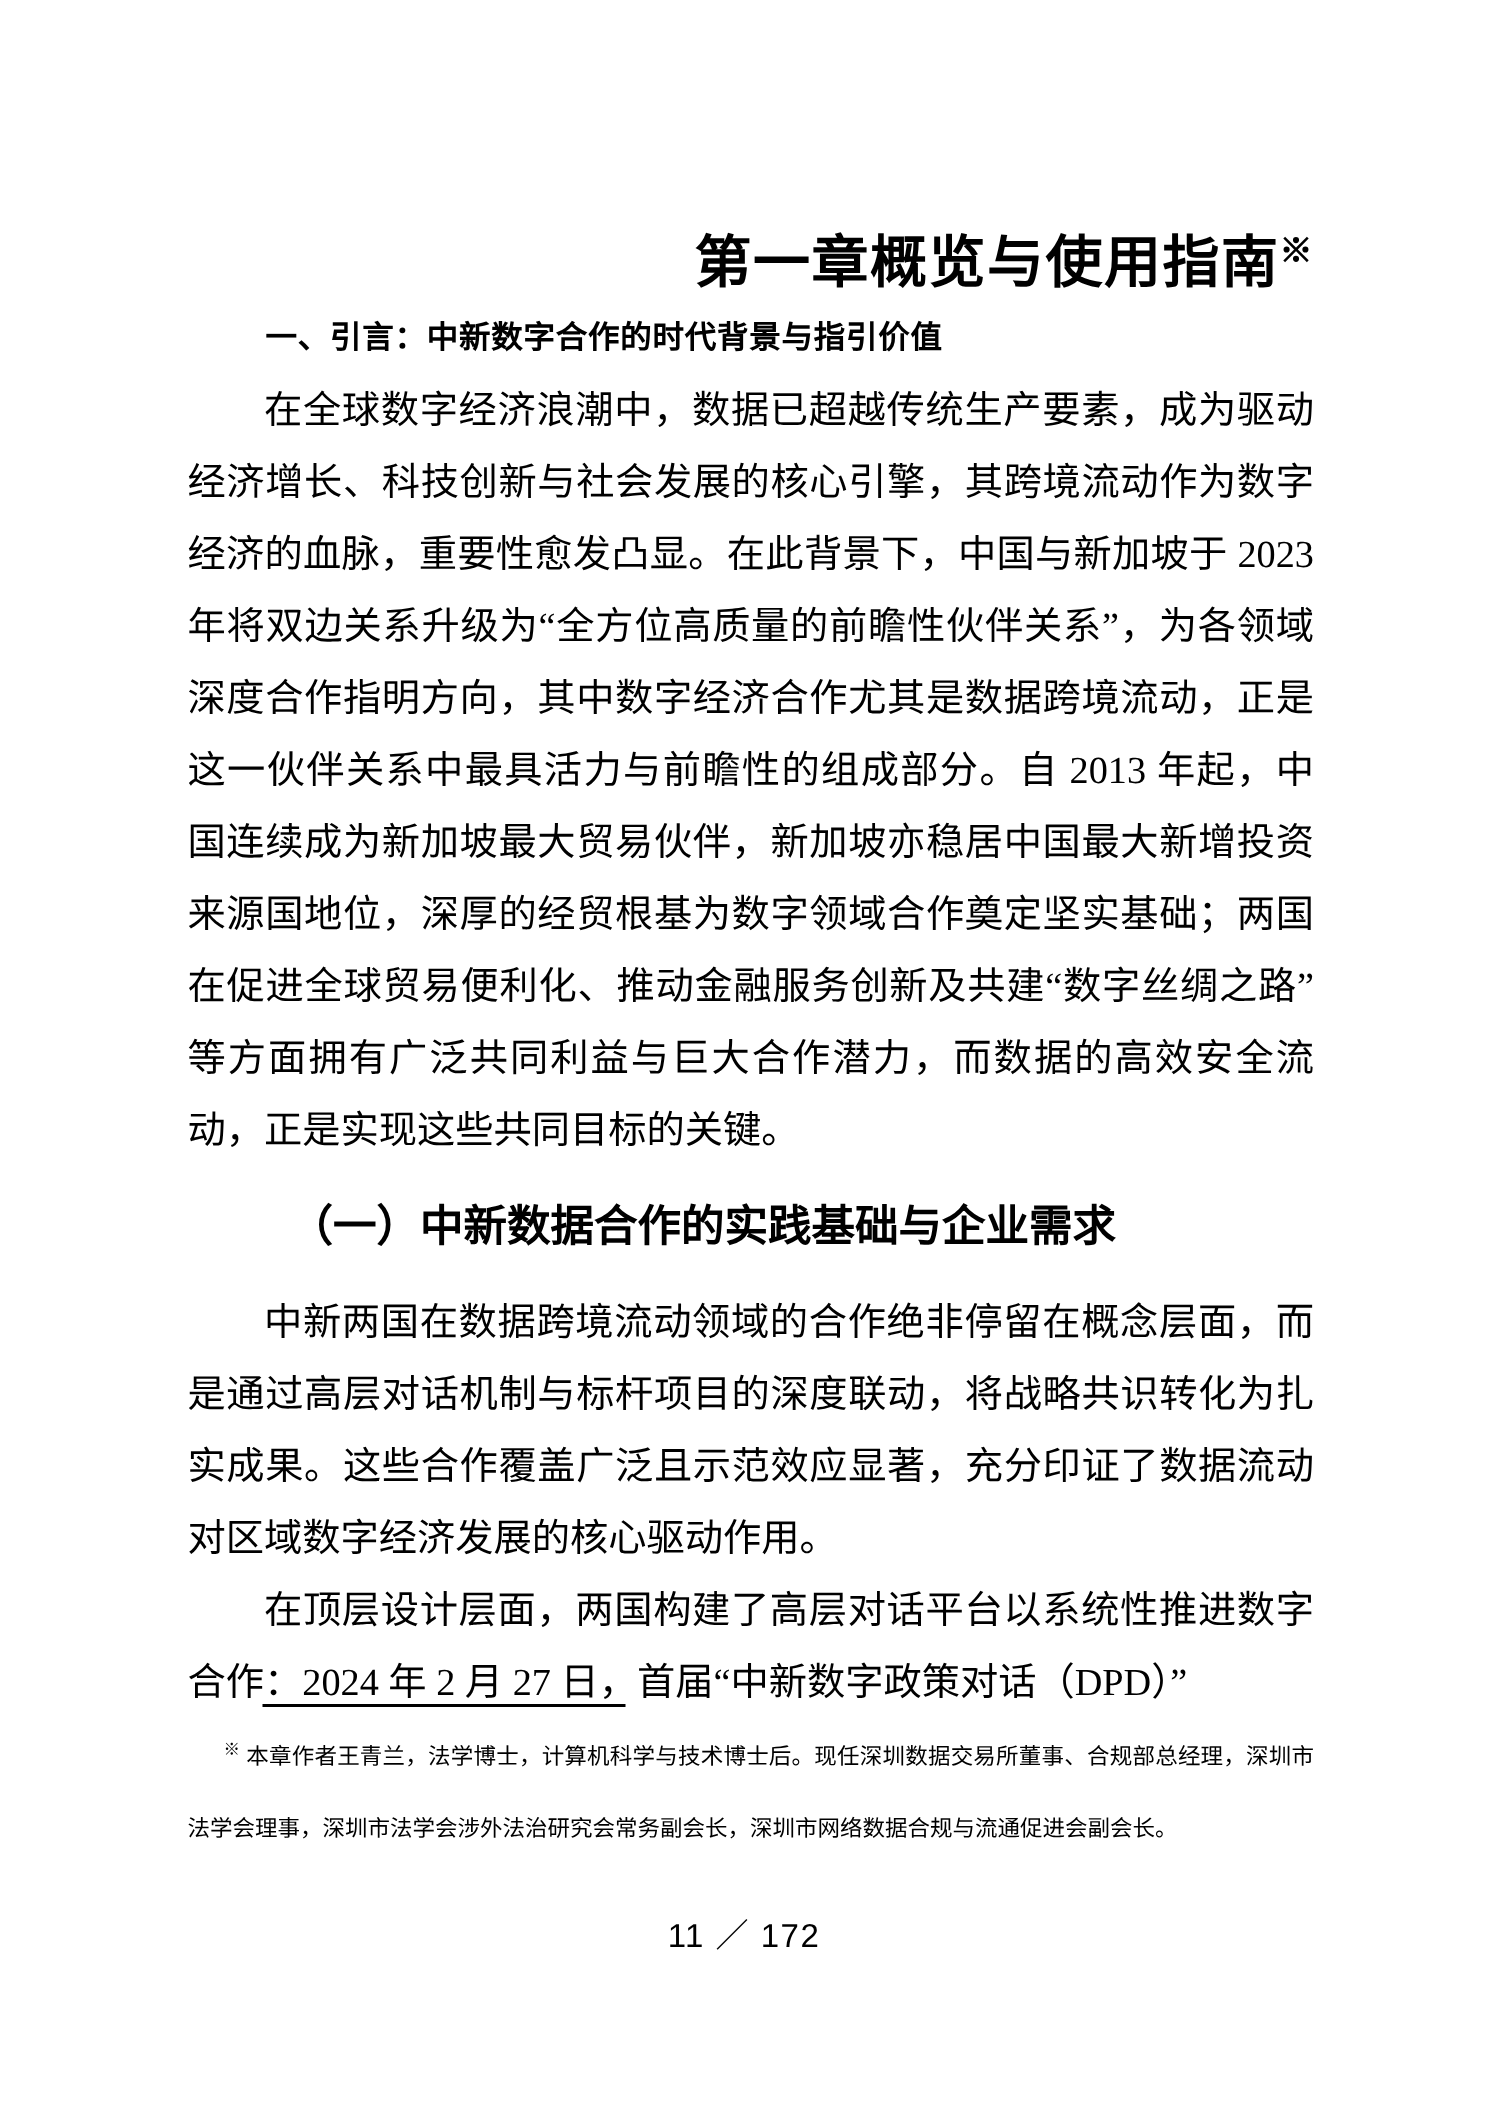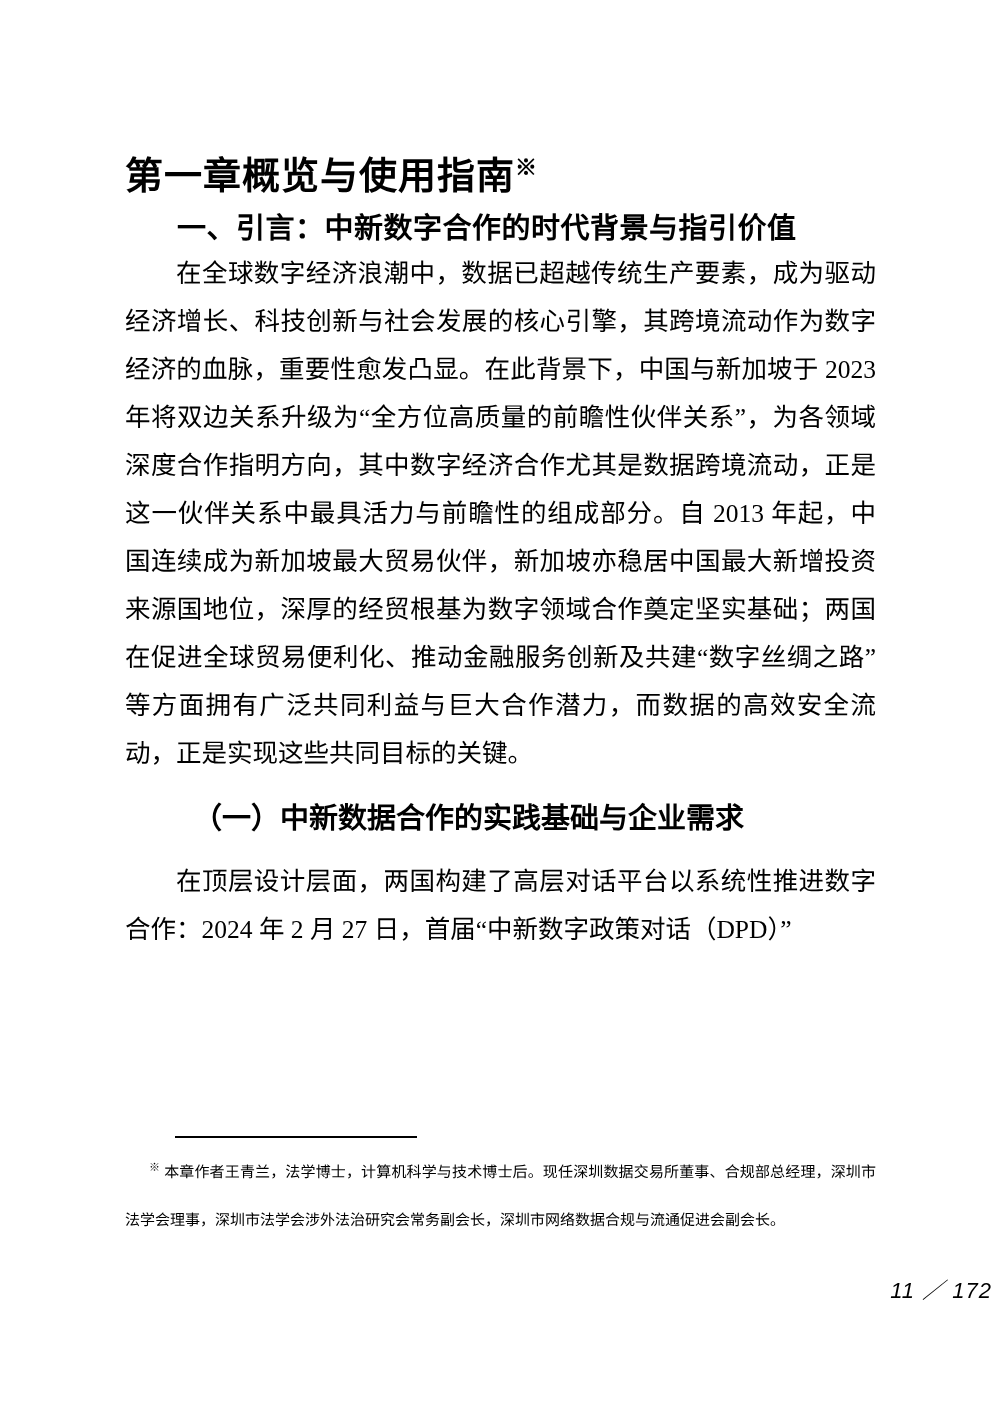--- a/index.html
+++ b/index.html
@@ -17,41 +17,41 @@
     font-family: "Liberation Serif", "DejaVu Serif", serif;
   }
   .content {
     position: absolute;
     left: 125px;
     right: 116px;
     top: 148px;
   }
   .chapter-title {
     margin: 0;
-    text-align: left;
+    text-align: right;
     font-size: 38px;
     font-weight: bold;
     line-height: 56px;
     font-family: "Liberation Serif", "DejaVu Serif", serif;
     letter-spacing: 1px;
     white-space: nowrap;
   }
   .chapter-title sup {
     font-size: 22px;
     font-weight: bold;
     vertical-align: super;
     line-height: 0;
   }
   .section-heading {
     margin: 2px 0 0 0;
     padding-left: 52px;
-    font-size: 29px;
+    font-size: 21px;
     font-weight: bold;
     line-height: 44px;
-    font-family: Liberation Sans, sans-serif;
+    font-family: Liberation Mono, monospace;
     letter-spacing: 0.5px;
     white-space: nowrap;
   }
   .body-para {
     margin: 0;
     font-size: 25.5px;
     line-height: 48px;
     text-align: justify;
     text-justify: inter-ideograph;
     text-indent: 2em;
@@ -91,41 +91,41 @@
     font-size: 11px;
     vertical-align: super;
     line-height: 0;
     margin-right: 4px;
   }
   .page-footer {
     position: absolute;
     left: 0;
     right: 0;
     top: 1272px;
-    text-align: right;
+    text-align: center;
     font-size: 22px;
     font-family: "Liberation Sans", "DejaVu Sans", sans-serif;
     letter-spacing: 1px;
-    font-style: italic;
   }
 </style>
 </head>
 <body>
 
 <div class="page">
   <div class="content">
 
     <h1 class="chapter-title"><span>第一章概览与使用指南</span><sup>※</sup></h1>
 
     <h2 class="section-heading">一、引言：中新数字合作的时代背景与指引价值</h2>
 
     <p class="body-para">在全球数字经济浪潮中，数据已超越传统生产要素，成为驱动经济增长、科技创新与社会发展的核心引擎，其跨境流动作为数字经济的血脉，重要性愈发凸显。在此背景下，中国与新加坡于 2023 年将双边关系升级为“全方位高质量的前瞻性伙伴关系”，为各领域深度合作指明方向，其中数字经济合作尤其是数据跨境流动，正是这一伙伴关系中最具活力与前瞻性的组成部分。自 2013 年起，中国连续成为新加坡最大贸易伙伴，新加坡亦稳居中国最大新增投资来源国地位，深厚的经贸根基为数字领域合作奠定坚实基础；两国在促进全球贸易便利化、推动金融服务创新及共建“数字丝绸之路”等方面拥有广泛共同利益与巨大合作潜力，而数据的高效安全流动，正是实现这些共同目标的关键。</p>
 
     <h3 class="sub-heading">（一）中新数据合作的实践基础与企业需求</h3>
 
+    <p class="body-para">中新两国在数据跨境流动领域的合作绝非停留在概念层面，而是通过高层对话机制与标杆项目的深度联动，将战略共识转化为扎实成果。这些合作覆盖广泛且示范效应显著，充分印证了数据流动对区域数字经济发展的核心驱动作用。</p>
 
     <p class="body-para">在顶层设计层面，两国构建了高层对话平台以系统性推进数字合作：2024 年 2 月 27 日，首届“中新数字政策对话（DPD）”</p>
 
   </div>
 
   <div class="footnote-area">
     <div class="footnote-separator"></div>
     <p class="footnote-text"><sup>※</sup><span>本章作者王青兰，法学博士，计算机科学与技术博士后。现任深圳数据交易所董事、合规部总经理，深圳市法学会理事，深圳市法学会涉外法治研究会常务副会长，深圳市网络数据合规与流通促进会副会长。</span></p>
   </div>
 

